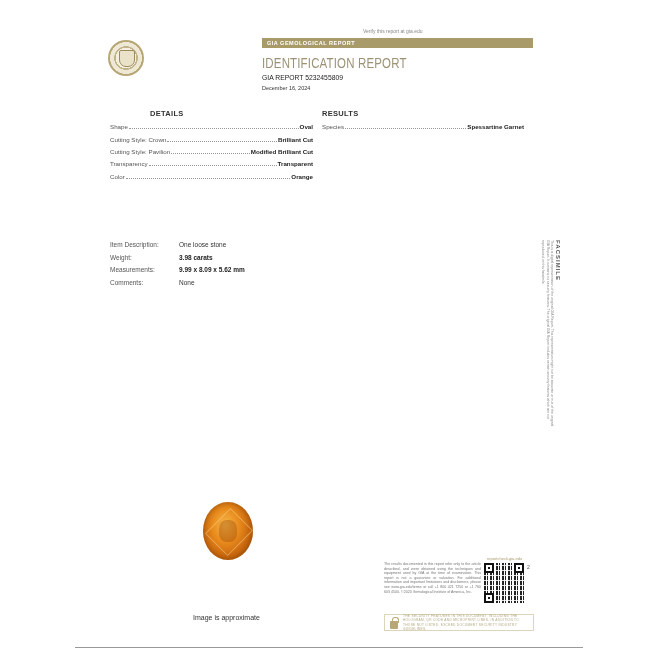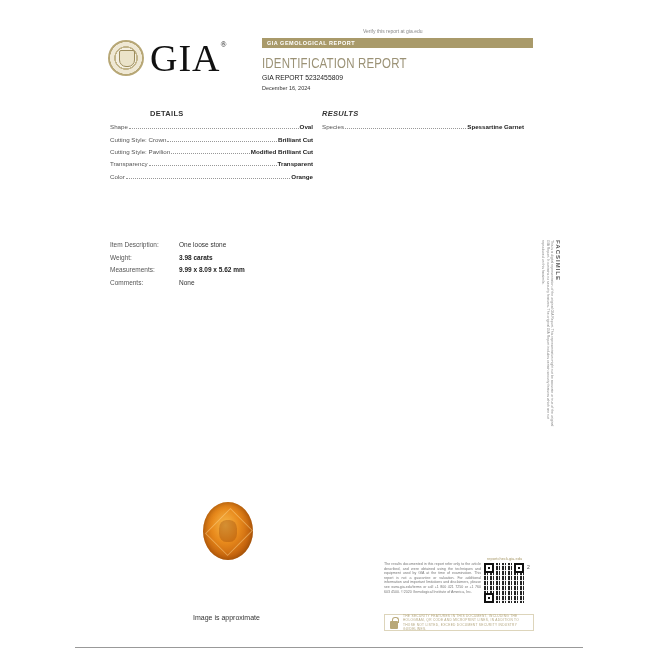--- a/index.html
+++ b/index.html
@@ -52,21 +52,20 @@
   .lock::before { content: ""; position: absolute; left: 1.5px; top: -4px; width: 5px; height: 5px; border: 1px solid #b8a878; border-bottom: none; border-radius: 3px 3px 0 0; }
   .security-text { font-size: 3.2px; color: #b3a67e; line-height: 4.2px; letter-spacing: 0.3px; flex: 1; padding-right: 3px; }
 
   .bottom-rule { position: absolute; left: 75px; top: 647px; width: 508px; height: 1px; background: #999; }
 </style>
 </head>
 <body>
 
 <div class="logo">
   <div class="seal"></div>
-  <div class="gia-word"><span>GIA</span><span class="reg">®</span></div>
 </div>
 
 <div class="verify">Verify this report at gia.edu</div>
 <div class="gold-bar">GIA GEMOLOGICAL REPORT</div>
 <div class="report-title">IDENTIFICATION REPORT</div>
 <div class="report-num">GIA REPORT 5232455809</div>
 <div class="report-date">December 16, 2024</div>
 
 <div class="section-head" style="left:110px; top:109px;padding-left:40px;">DETAILS</div>
 <div class="row" style="left:110px; top:123px; width:203px;">
@@ -88,21 +87,21 @@
   <span class="lbl">Transparency</span>
     <span class="dots"></span>
     <span class="val">Transparent</span>
 </div>
 <div class="row" style="left:110px; top:173px; width:203px;">
   <span class="lbl">Color</span>
     <span class="dots"></span>
     <span class="val">Orange</span>
 </div>
 
-<div class="section-head" style="left:322px; top:109px;font-style:italic;">RESULTS</div>
+<div class="section-head" style="left:322px; top:109px;">RESULTS</div>
 <div class="row" style="left:322px; top:123px; width:202px;">
   <span class="lbl">Species</span>
     <span class="dots"></span>
     <span class="val">Spessartine Garnet</span>
 </div>
 
 <div class="info" style="top:241px;">
   <span class="k">Item Description:</span>
     <span class="v">One loose stone</span>
 </div>

